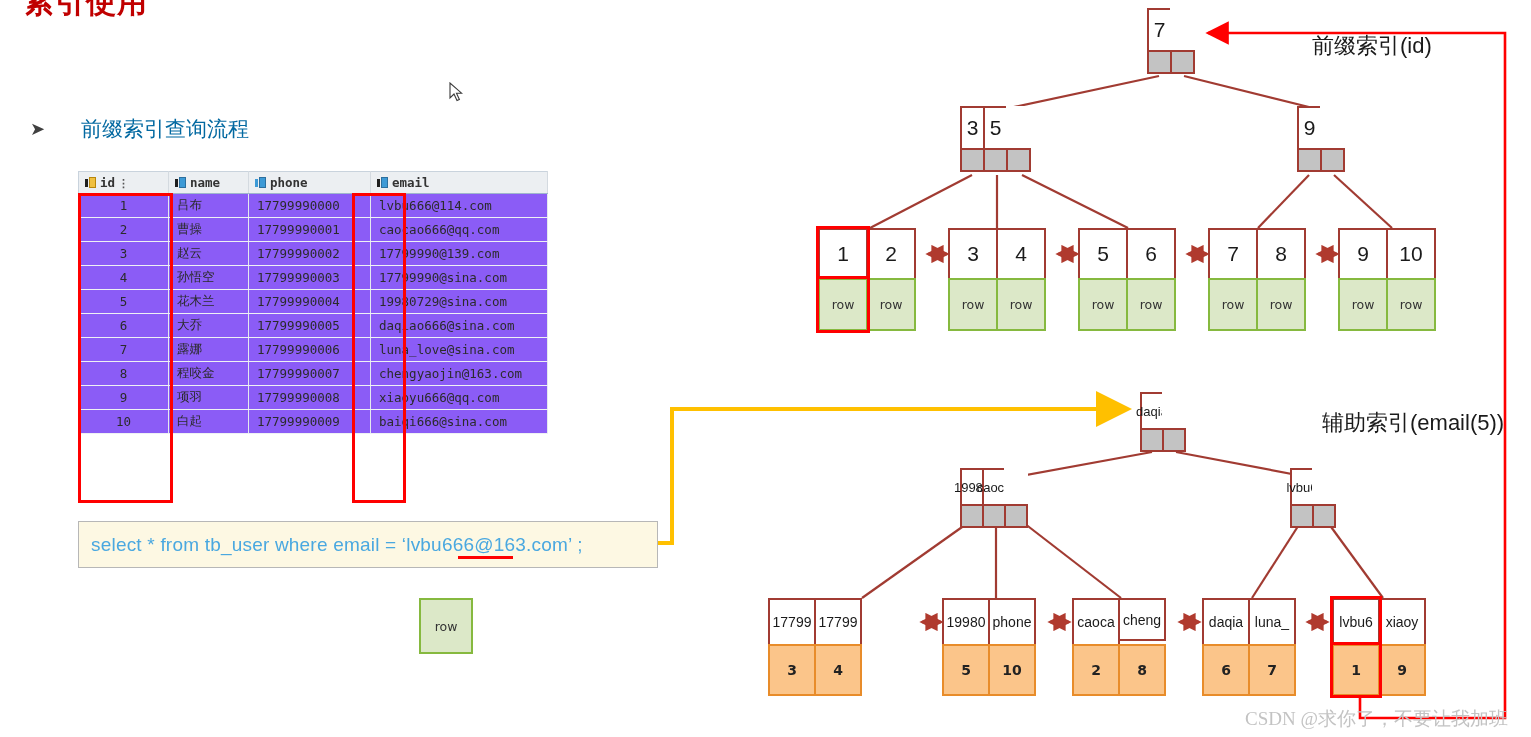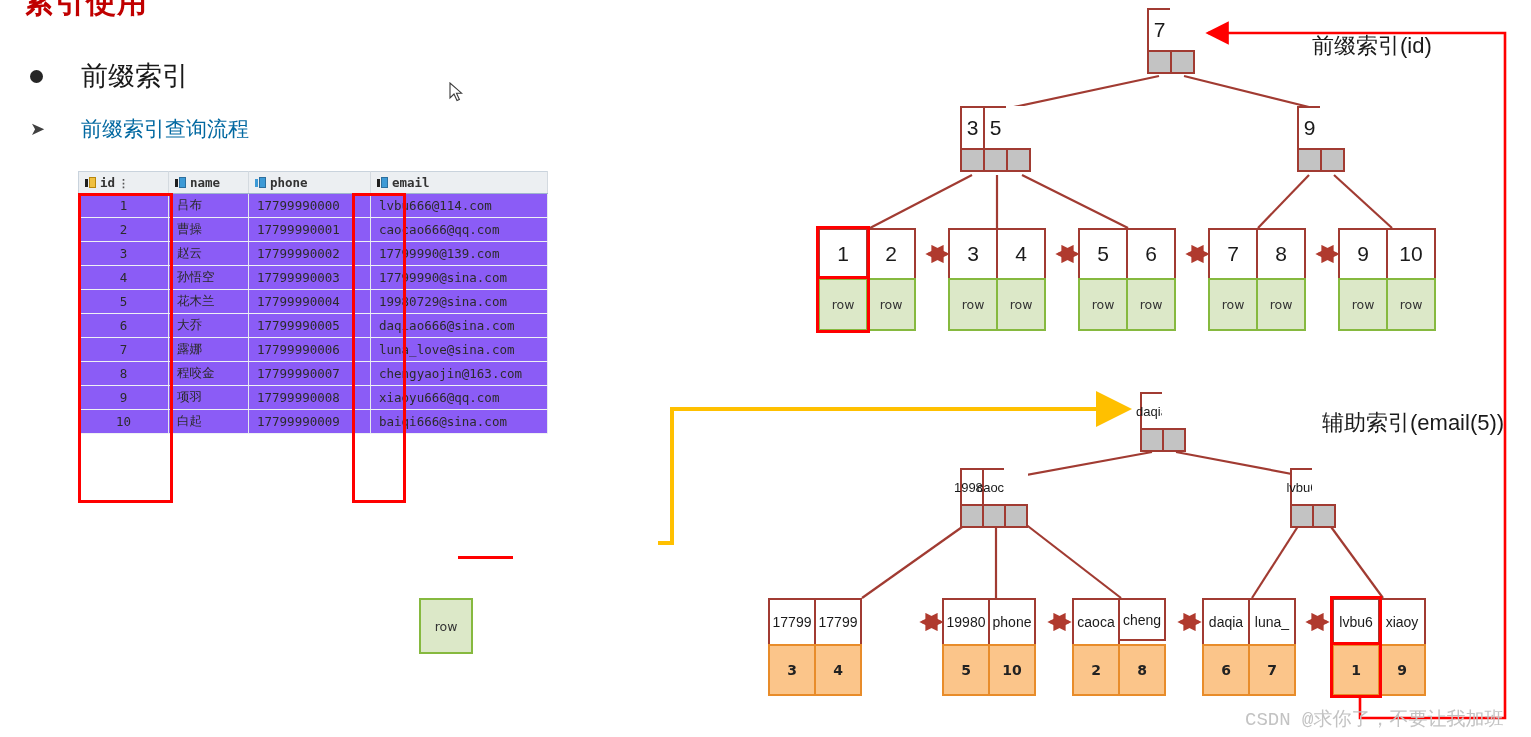--- a/index.html
+++ b/index.html
@@ -143,21 +143,21 @@
   .tree-label{
     position:absolute;font-size:22px;color:#1a1a1a;
     font-family:"Liberation Sans","DejaVu Sans",sans-serif;white-space:nowrap;
   }
   #lbl-clustered{left:1312px;top:31px;}
   #lbl-secondary{left:1322px;top:408px;}
 
   .watermark{
     position:absolute;left:1245px;top:706px;
     font-size:19px;color:#c3c3c3;white-space:nowrap;z-index:8;
-    font-family:Liberation Mono, monospace;
+    font-family:Liberation Serif, serif;
   }
 </style>
 </head>
 <body>
 
 <div class="page">
 
   <svg class="lines">
     <defs>
       <marker id="redArrow" markerWidth="9" markerHeight="9" refX="8" refY="4.5" orient="auto">
@@ -214,24 +214,20 @@
       <path d="M1308,622 L1327,622"></path>
     </g>
 
     <path d="M658,543 L672,543 L672,409 L1128,409" stroke="#ffc000" stroke-width="4" fill="none" marker-end="url(#yellowArrow)"></path>
 
     <path d="M1360,695 L1360,718 L1505,718 L1505,33 L1208,33" stroke="#ff0000" stroke-width="2.6" fill="none" marker-end="url(#redArrow)"></path>
   </svg>
 
   <div class="slide-title">索引使用</div>
 
-  <div class="bullet-1">
-    <span class="bullet-dot"></span>
-    <span class="btext">前缀索引</span>
-  </div>
 
   <div class="bullet-2">
     <span class="arrow-glyph">➤</span>
     <span class="btext">前缀索引查询流程</span>
   </div>
 
   <svg class="cursor" viewBox="0 0 14 20">
     <path d="M1,1 L1,16 L5,12 L8,18.5 L10.4,17.4 L7.5,11.2 L12.6,11.2 z" fill="#ffffff" stroke="#3a3a3a" stroke-width="1.1"></path>
   </svg>
 
@@ -312,20 +308,23 @@
           <td class="c-name">白起</td>
           <td class="c-phone">17799990009</td>
           <td class="c-email">baiqi666@sina.com</td>
         </tr>
       </tbody>
   </table>
 
   <div class="hl-box" id="hl-id"></div>
   <div class="hl-box" id="hl-email"></div>
 
+  <div class="sql-box">
+    <span class="sql-text">select * from tb_user where email = ‘lvbu666@163.com’ ;</span>
+  </div>
   <div class="sql-underline"></div>
 
   <div class="lone-row">row</div>
 
   <div class="tree-label" id="lbl-clustered">前缀索引(id)</div>
   <div class="tree-label" id="lbl-secondary">辅助索引(email(5))</div>
 
   <div id="trees">
       <div class="node" style="left: 1147px; top: 8px;">
         <div class="keyrow">

